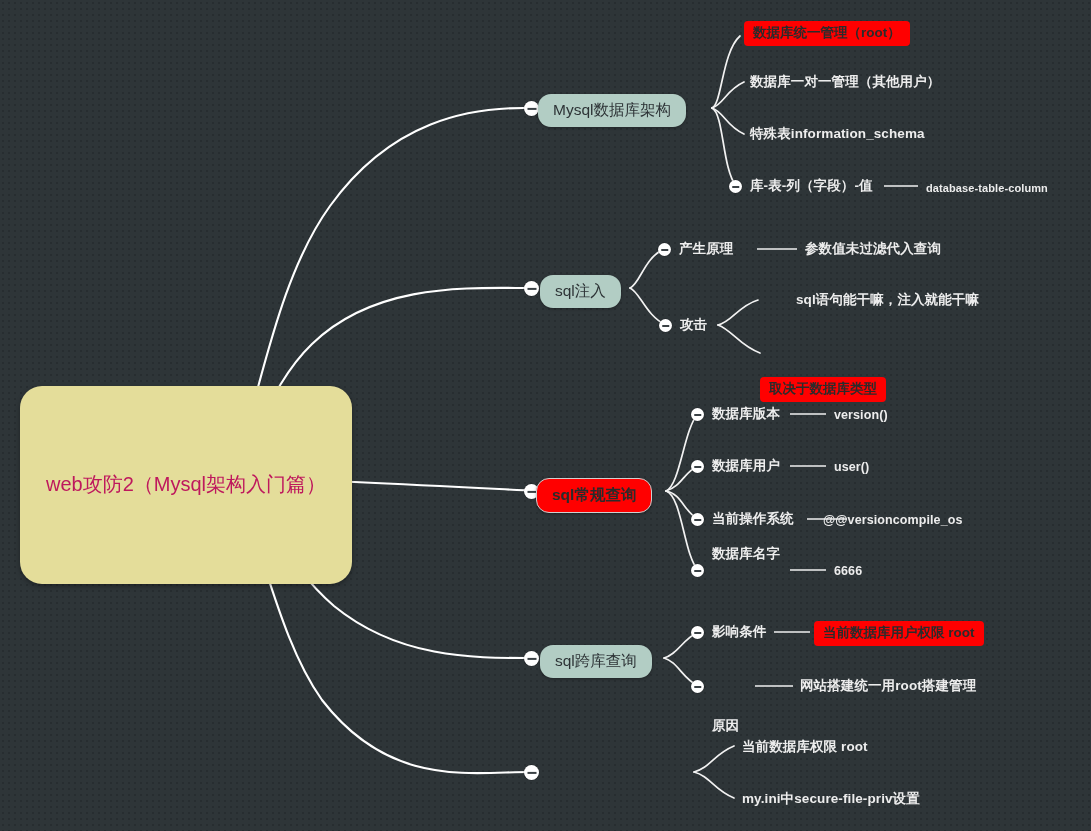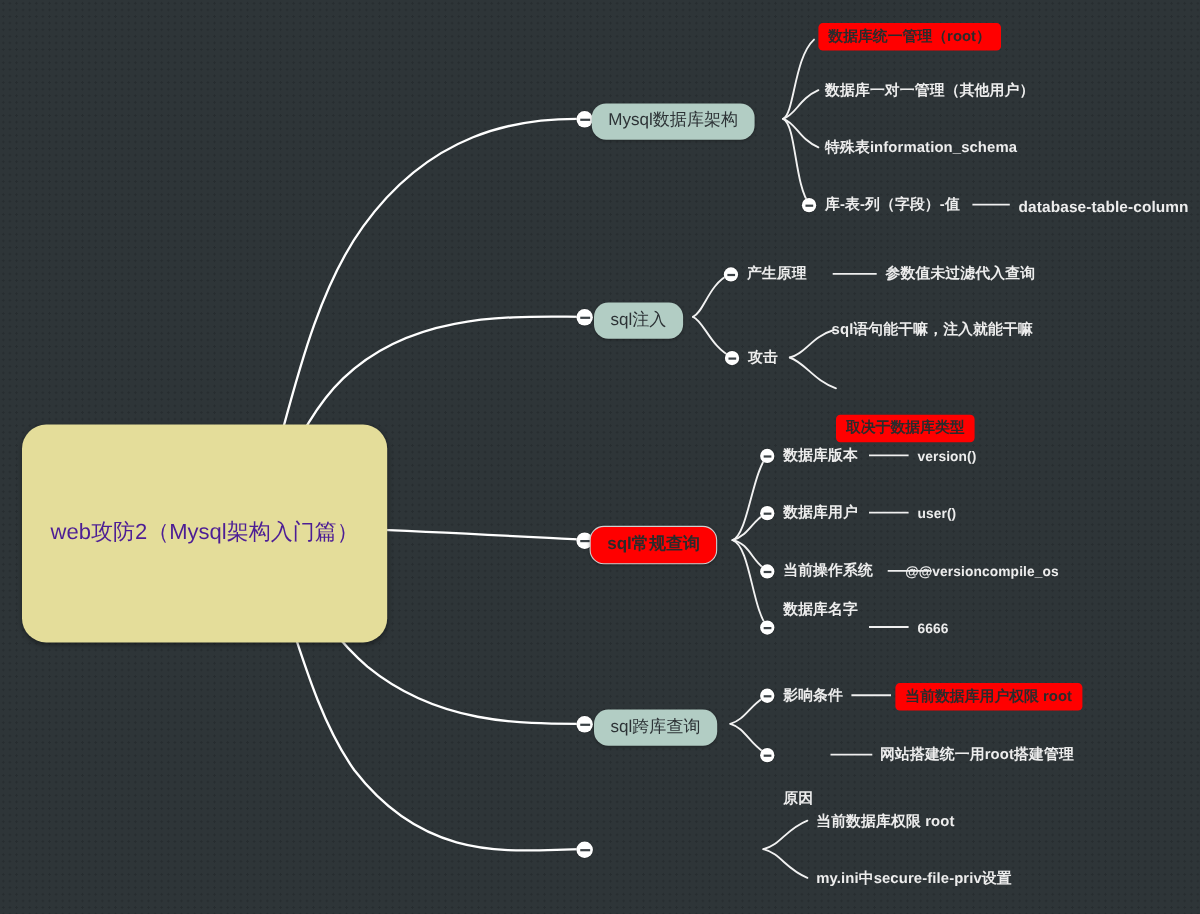--- a/index.html
+++ b/index.html
@@ -14,21 +14,21 @@
   }
   #stage{position:relative;width:1091px;height:831px;}
   svg#links{position:absolute;left:0;top:0;width:1091px;height:831px;}
   .link{fill:none;stroke:#ffffff;stroke-width:2.1;stroke-linecap:round;}
   .link-thin{fill:none;stroke:#f2f2f2;stroke-width:1.7;stroke-linecap:round;}
   .rule{stroke:#f0f0f0;stroke-width:1.7;stroke-linecap:butt;}
 
   .node{position:absolute;box-sizing:border-box;white-space:pre;}
 
   .root-node{
-    background:#e4dd9a;color:#4c1d95;
+    background:#e4dd9a;color:#be185d;
     border-radius:22px;
     padding:18px 26px 20px 26px;
     font-size:20px;line-height:32px;
     box-shadow:0 2px 5px rgba(0,0,0,.35);
   }
   .root-line{display:block;}
 
   .branch{
     border-radius:13px;
     padding:6px 15px 7px 15px;
@@ -130,39 +130,39 @@
   <div class="node chip" style="left:744px;top:21px;">数据库统一管理（root）</div>
 
   <div class="node leaf" style="left:750px;top:73px;">数据库一对一管理（其他用户）</div>
 
   <div class="node leaf" style="left:750px;top:125px;">特殊表information_schema</div>
 
   <div class="toggle small" style="left:729px;top:180px;">
       <i></i>
     </div>
   <div class="node leaf" style="left:750px;top:177px;">库-表-列（字段）-值</div>
-  <div class="node leaf mono" style="left:926px;top:179px;font-size:14px;">database-table-column</div>
+  <div class="node leaf mono" style="left:926px;top:179px;font-size:11px;">database-table-column</div>
 
   <div class="toggle big" style="left:524px;top:281px;">
       <i></i>
     </div>
   <div class="node branch" style="left:540px;top:275px;">sql注入</div>
 
   <div class="toggle small" style="left:658px;top:243px;">
       <i></i>
     </div>
   <div class="node leaf" style="left:679px;top:240px;">产生原理</div>
   <div class="node leaf" style="left:805px;top:240px;">参数值未过滤代入查询</div>
 
   <div class="toggle small" style="left:659px;top:319px;">
       <i></i>
     </div>
   <div class="node leaf" style="left:680px;top:316px;">攻击</div>
 
-  <div class="node leaf" style="left:756px;top:291px;">sql语句能干嘛，注入就能干嘛</div>
+  <div class="node leaf" style="left:796px;top:291px;">sql语句能干嘛，注入就能干嘛</div>
   <div class="node chip" style="left:760px;top:343px;margin-top:34px;">取决于数据库类型</div>
 
   <div class="toggle big" style="left:524px;top:484px;">
       <i></i>
     </div>
   <div class="node branch alert" style="left:536px;top:478px;text-align:center;">sql常规查询</div>
 
   <div class="toggle small" style="left:691px;top:408px;">
       <i></i>
     </div>

